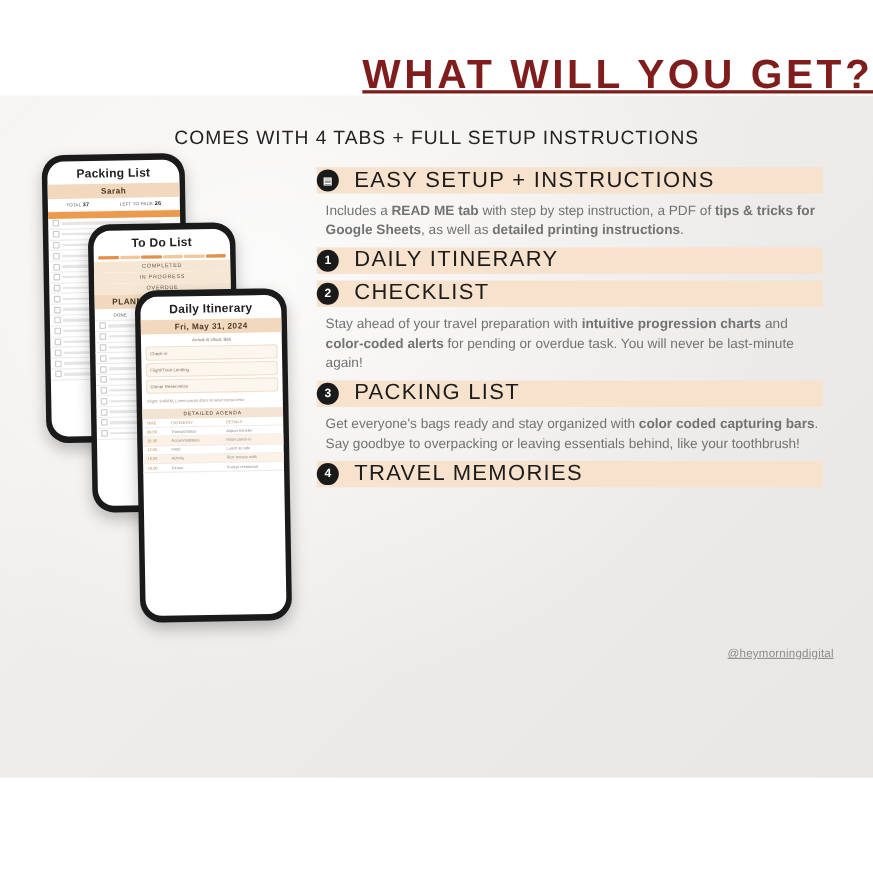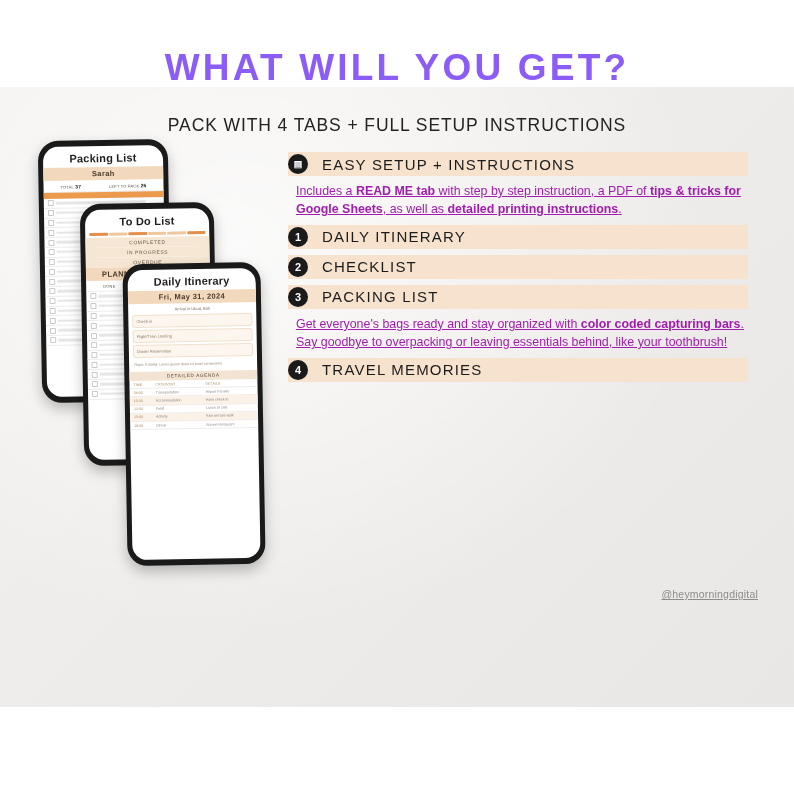--- a/index.html
+++ b/index.html
@@ -34,25 +34,26 @@
     background: radial-gradient(ellipse at 30% 25%, rgba(255,255,255,0.75) 0%, rgba(255,255,255,0) 60%);
     pointer-events: none;
   }
 
   
   .title {
     position: absolute;
     top: 47px;
     left: 0;
     width: 794px;
-    text-align: center;
+    text-align: right;
     font-size: 37px;
     letter-spacing: 3.2px;
     font-weight: bold;
-    color: #8b5cf6;
+    color: #7f1d1d;
+    text-decoration: underline;
   }
   .subtitle {
     position: absolute;
     top: 115px;
     left: 0;
     width: 794px;
     text-align: center;
     font-size: 17.5px;
     letter-spacing: 0.9px;
     color: #232323;
@@ -223,52 +224,51 @@
     background: #1a1a1a;
     color: #ffffff;
     font-size: 11px;
     font-weight: bold;
     display: flex;
     align-items: center;
     justify-content: center;
   }
   .feat-head .badge.icon { font-size: 9px; }
   .feat-title {
-    font-size: 15px;
+    font-size: 20px;
     letter-spacing: 1.2px;
     color: #1c1c1c;
     font-weight: normal;
   }
   .feat-body {
     font-size: 12.4px;
     line-height: 1.45;
-    color: #a21caf;
+    color: #737373;
     padding: 7px 2px 0 8px;
-    text-decoration: underline;
   }
   .feat-body b { font-weight: bold; }
 
   .watermark {
     position: absolute;
     right: 36px;
     top: 588px;
     font-size: 10.5px;
     color: #8d8d8d;
     letter-spacing: 0.2px;
     text-decoration: underline;
   }
 </style>
 </head>
 <body>
 
 <div class="page">
   <div class="canvas"></div>
 
   <div class="title">WHAT WILL YOU GET?</div>
-  <div class="subtitle"><span class="light">PACK WITH </span><span class="bold">4 TABS</span><span class="light"> + FULL </span><span class="bold">SETUP INSTRUCTIONS</span></div>
+  <div class="subtitle"><span class="light">COMES WITH </span><span class="bold">4 TABS</span><span class="light"> + FULL </span><span class="bold">SETUP INSTRUCTIONS</span></div>
 
   <div class="phones">
 
     <div class="phone phone1">
       <div class="screen">
         <div class="ph-head">Packing List</div>
         <div class="ph-sub">Sarah</div>
         <div class="ph-stat">
           <div><span>TOTAL</span>
             <b>37</b></div>
@@ -467,20 +467,21 @@
         <div class="feat-head">
           <div class="badge">1</div>
           <div class="feat-title">DAILY ITINERARY</div>
         </div>
       </div>
       <div class="feature">
         <div class="feat-head">
           <div class="badge">2</div>
           <div class="feat-title">CHECKLIST</div>
         </div>
+        <div class="feat-body"><span>Stay ahead of your travel preparation with </span><b>intuitive progression charts</b><span> and </span><b>color-coded alerts</b><span> for pending or overdue task. You will never be last-minute again!</span></div>
       </div>
       <div class="feature">
         <div class="feat-head">
           <div class="badge">3</div>
           <div class="feat-title">PACKING LIST</div>
         </div>
         <div class="feat-body"><span>Get everyone's bags ready and stay organized with </span><b>color coded capturing bars</b><span>. Say goodbye to overpacking or leaving essentials behind, like your toothbrush!</span></div>
       </div>
       <div class="feature">
         <div class="feat-head">

